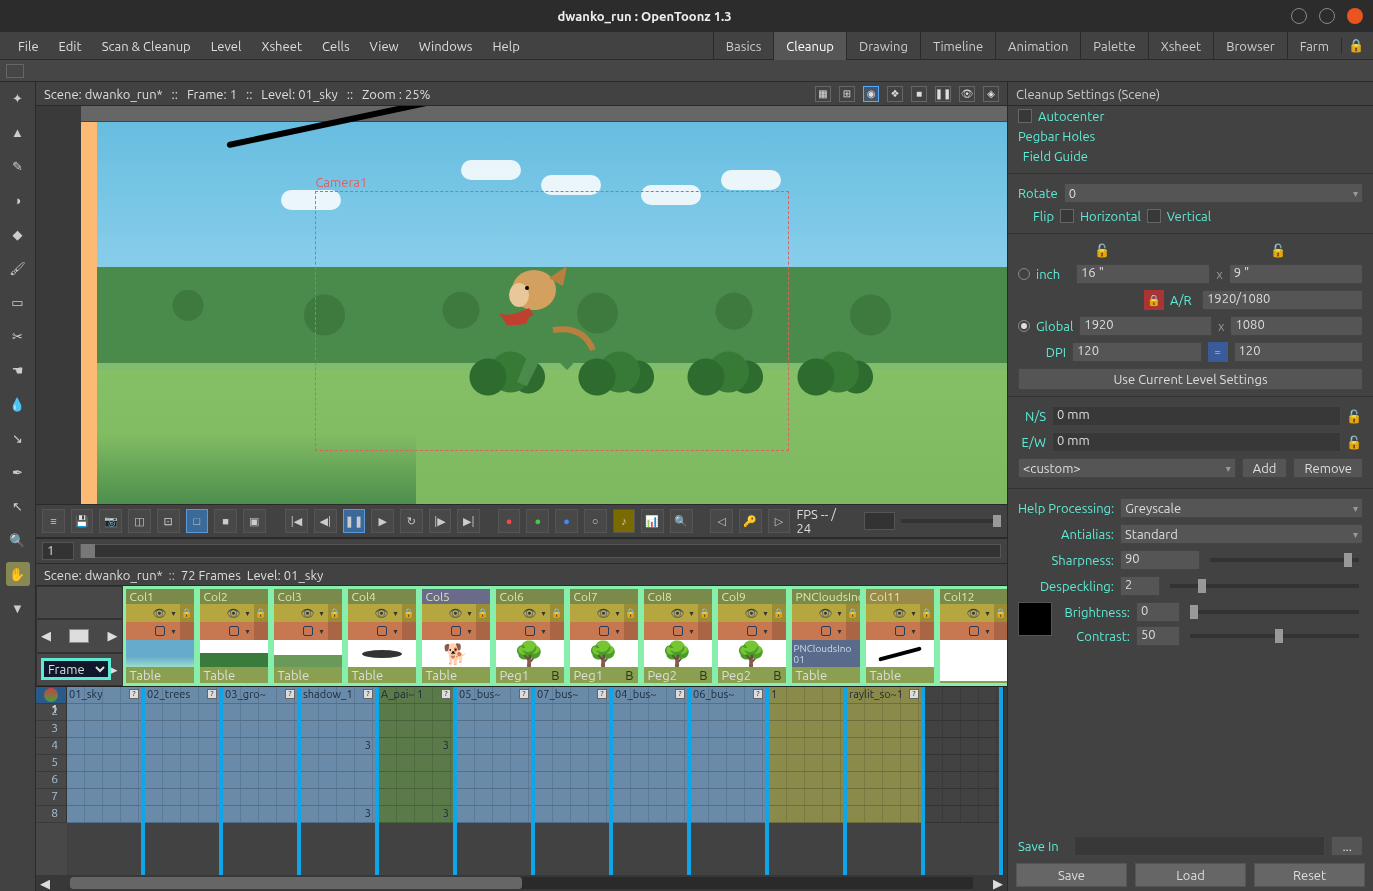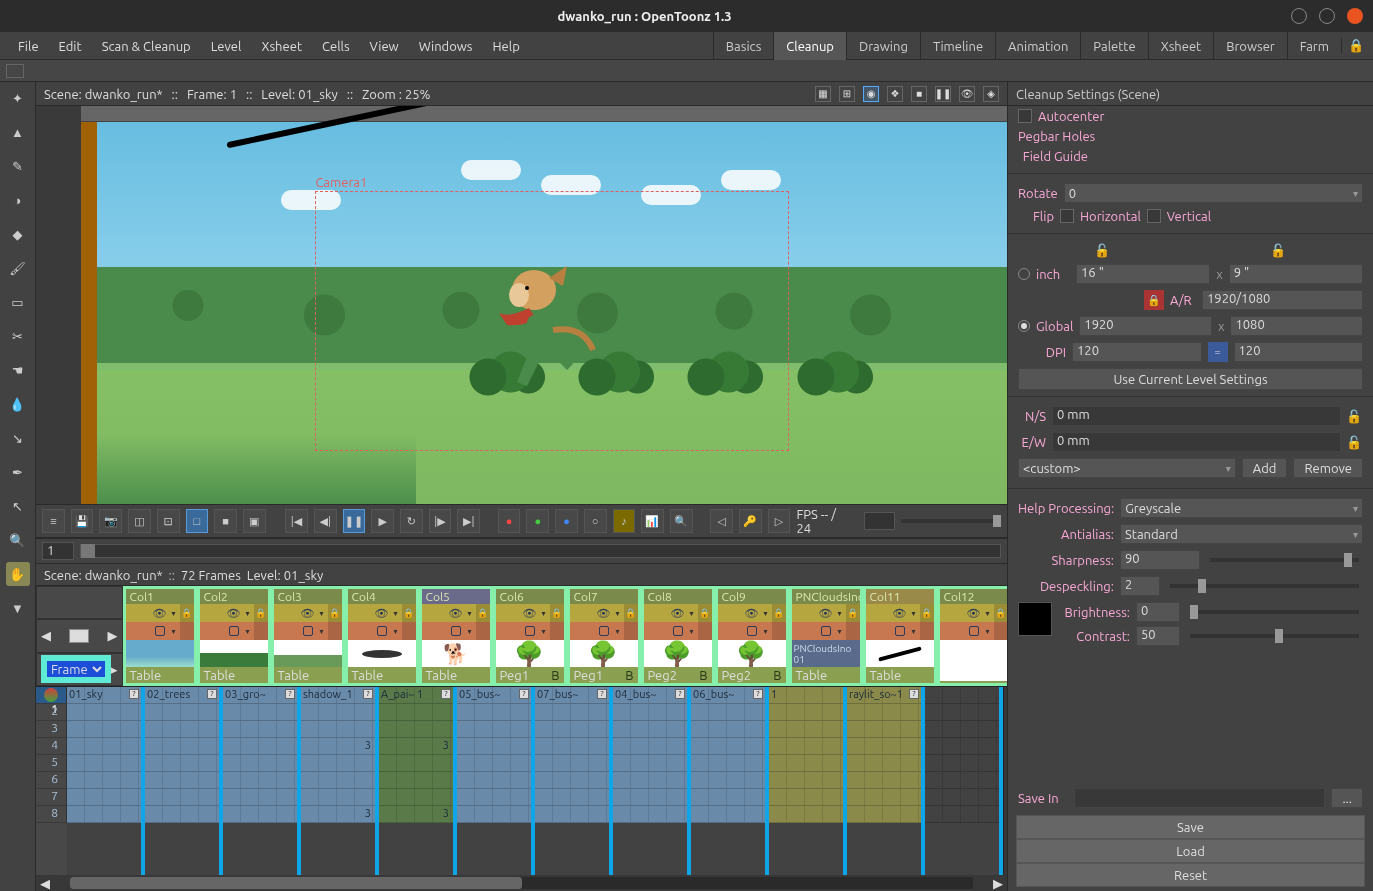--- a/index.html
+++ b/index.html
@@ -21,21 +21,21 @@
 .main { display: flex; height: calc(100% - 32px - 28px - 22px); }
 .leftbar { width: 36px; background: #424242; display: flex; flex-direction: column; align-items: center; padding-top: 4px; gap: 10px; border-right: 1px solid #2a2a2a;}
 .leftbar .tool { width: 24px; height: 24px; display: flex; align-items: center; justify-content: center; color: #ccc; }
 .leftbar .tool.active { background: #888855; border-radius: 3px; color:#222;}
 .center { flex: 1; display: flex; flex-direction: column; min-width:0;}
 .viewerhdr { background: #424242; height: 24px; display: flex; align-items: center; padding: 0 8px; border-bottom: 1px solid #2a2a2a; }
 .viewerhdr .crumb { color: #bbb; }
 .viewerhdr .right { margin-left: auto; display: flex; gap: 8px; }
 .viewerhdr .vicon{ width:16px;height:16px;border:1px solid #666;display:flex;align-items:center;justify-content:center;font-size:10px;}
 .viewerhdr .vicon.active{ background:#55aaff33;border-color:#55aaff;}
-.viewport { height: 398px; background: #a16207; position: relative; overflow: hidden; margin-left: 45px; }
+.viewport { height: 398px; background: #fdba74; position: relative; overflow: hidden; margin-left: 45px; }
 .viewport .ruler { position: absolute; left: 0; right: 0; top: 0; height: 16px; background: #666; border-bottom: 1px solid #444; }
 .viewport .canvas { position: absolute; left: 16px; right: 0; top: 16px; bottom: 0; background: linear-gradient(#67bde0 0%, #8ed1ed 45%, #88c475 45%, #6fb060 100%); }
 .viewport .trees{ position:absolute;left:0;right:0;top:38%;height:25%;background:radial-gradient(circle at 10% 40%,#3e7a3e 15px,transparent 16px),radial-gradient(circle at 25% 50%,#3e7a3e 20px,transparent 21px),radial-gradient(circle at 40% 45%,#3e7a3e 18px,transparent 19px),radial-gradient(circle at 55% 48%,#3e7a3e 20px,transparent 21px),radial-gradient(circle at 70% 46%,#3e7a3e 18px,transparent 19px),radial-gradient(circle at 85% 50%,#3e7a3e 20px,transparent 21px),#4a8a4a;}
 .viewport .cambox { position: absolute; left: 24%; top: 18%; width: 52%; height: 68%; border: 1px dashed #e06060; }
 .viewport .camlabel { position: absolute; left: 24%; top: 14%; color: #e06060; font-size: 13px; }
 .viewport .stroke{position:absolute;left:14%;top:-2%;width:30%;height:6px;background:#000;transform:rotate(-12deg);border-radius:3px;}
 .viewport .clouds{position:absolute;left:40%;top:10%;width:60px;height:20px;background:#fff;border-radius:20px;box-shadow:80px 15px 0 #fff,-180px 30px 0 #fff,180px 25px 0 #fff,260px 10px 0 #fff;opacity:.85;}
 .viewport .ground{position:absolute;left:0;right:0;bottom:0;height:35%;background:linear-gradient(#85c066,#7eb860);}
 .viewport .bush{position:absolute;bottom:28%;width:90px;height:50px;background:radial-gradient(circle at 30% 60%,#2e6b2e 18px,transparent 19px),radial-gradient(circle at 55% 50%,#367a36 20px,transparent 21px),radial-gradient(circle at 75% 60%,#2e6b2e 16px,transparent 17px);}
 .viewport .char{position:absolute;left:42%;top:36%;width:120px;height:140px;}
@@ -47,21 +47,21 @@
 .playbar .framefld{ width:32px;height:18px;background:#333;border:1px solid #555;padding:0 4px;color:#ddd;}
 .playbar .fps { margin-left:auto;margin-right:8px;color:#ccc;}
 .playbar .fpsval{ width:32px;height:18px;background:#333;border:1px solid #555;padding:0 4px;}
 .playbar .slider{flex:0 0 100px;height:4px;background:#333;position:relative;}
 .playbar .slider .hndl{position:absolute;right:0;top:-4px;width:8px;height:12px;background:#999;}
 .xsheet { flex: 1; background: #424242; display: flex; flex-direction: column; min-height:0;overflow:hidden;}
 .xshdr { height: 22px; display: flex; align-items: center; padding: 0 8px; color: #bbb; border-bottom: 1px solid #2a2a2a;}
 .colstrip { display: flex; height:100px; overflow:hidden;}
 .colstrip .labelcol { width:112px;display:flex;flex-direction:column;}
 .colstrip .labelcol .lrow{flex:1;display:flex;align-items:center;justify-content:space-between;padding:0 4px;border:1px solid #333;background:#484848;}
-.colstrip .labelcol select{background:#1d4ed8;border:6px solid #5eead4;color:#ddd;width:70px;}
+.colstrip .labelcol select{background:#0f172a;border:3px solid #5eead4;color:#ddd;width:70px;}
 .colstrip .cols { display: flex; flex:1;}
 .col { width: 74px; border: 3px solid #86efac; display: flex; flex-direction: column; }
 .col .chdr { background: #7a8a4a; padding: 1px 4px; color: #dde8b0; font-size:12px;white-space:nowrap;overflow:hidden;}
 .col.paint .chdr{ background:#6a6a8a;}
 .col.sound .chdr{ background:#9a8a4a;}
 .col .crow { height: 18px; display: flex; align-items: center; justify-content: center; position:relative;}
 .col .crow.yellow { background: #b5a640; }
 .col .crow.orange { background: #c87850; }
 .col .crow .eye{ color:#2a3a5a;font-size:11px;}
 .col .crow .cam{ width:10px;height:10px;border:1px solid #2a3a5a;border-radius:2px;}
@@ -94,40 +94,40 @@
 .tcol .cell .clabel{position:absolute;left:2px;top:1px;font-size:11px;color:#1a2a3a;white-space:nowrap;overflow:hidden;width:58px;}
 .tcol .cell .icon9{position:absolute;right:2px;top:2px;width:10px;height:10px;background:#ddd;border:1px solid #666;font-size:8px;color:#333;line-height:8px;text-align:center;}
 .tcol .cell .sublines{position:absolute;left:0;right:0;top:0;bottom:0;background:repeating-linear-gradient(to right,transparent 0,transparent 17px,rgba(0,0,0,.12) 17px,rgba(0,0,0,.12) 18px);}
 .timeline .vscroll{ width:16px;background:#383838;border-left:1px solid #222;}
 .hscrollbar{height:16px;background:#383838;display:flex;align-items:center;}
 .hscrollbar .track{flex:1;height:12px;background:#2a2a2a;margin:0 16px;position:relative;}
 .hscrollbar .track .thmb{position:absolute;left:0;width:50%;top:0;bottom:0;background:#666;border-radius:3px;}
 .rightpanel { width: 366px; background: #424242; border-left: 1px solid #2a2a2a; display: flex; flex-direction: column; overflow-y:auto;}
 .rphdr { background: #424242; height: 24px; display: flex; align-items: center; padding: 0 8px; border-bottom: 1px solid #2a2a2a; color:#ccc;}
 .rprow { display: flex; align-items: center; padding: 3px 10px; gap: 6px; }
-.rprow label { color: #f9a8d4; min-width:70px;text-align:right;}
+.rprow label { color: #5eead4; min-width:70px;text-align:right;}
 .rprow label.left{text-align:left;min-width:auto;}
 .rprow .chk { width: 14px; height: 14px; border: 1px solid #666; background: #383838; }
 .rprow select, .rprow .combo { flex: 1; background: #555; border: 1px solid #444; height: 20px; color: #ccc; padding: 0 4px; display:flex;align-items:center;position:relative;}
 .rprow .combo::after{content:"▾";position:absolute;right:4px;color:#999;font-size:10px;}
 .rprow .fld { background: #555; border: 1px solid #444; height: 20px; color: #ddd; padding: 0 4px; flex:1;}
 .rprow .fld.dark{ background:#383838;}
 .rprow .btn { background: #555; border: 1px solid #444; padding: 2px 10px; color: #ddd; }
 .rprow .btnwide{flex:1;text-align:center;background:#555;border:1px solid #444;padding:3px;}
 .rprow .lockbtn{width:20px;height:20px;background:#666;display:flex;align-items:center;justify-content:center;font-size:11px;}
 .rprow .lockbtn.red{background:#aa3333;}
 .rprow .lockbtn.blue{background:#3a5a9a;}
 .rprow .x{color:#999;}
 .rprow .radio{width:12px;height:12px;border:1px solid #888;border-radius:50%;}
 .rprow .radio.on::after{content:"";display:block;width:6px;height:6px;background:#ddd;border-radius:50%;margin:2px;}
 .rprow .sliderh{flex:1;height:4px;background:#333;position:relative;margin:0 4px;}
 .rprow .sliderh .hndl{position:absolute;top:-5px;width:8px;height:14px;background:#999;}
 .sep { height: 8px; border-bottom: 1px solid #333; margin-bottom: 6px; }
 .swatch{width:34px;height:34px;background:#000;border:1px solid #555;}
-.bottombuttons{ display:flex;gap:0;padding:4px 8px;flex-direction:column;}
+.bottombuttons{ display:flex;gap:8px;padding:4px 8px;}
 .bottombuttons .bbtn{flex:1;background:#666;border:1px solid #555;text-align:center;padding:4px;color:#ddd;} 
 </style>
 </head>
 <body>
 
 <div class="titlebar">
   <div class="title">dwanko_run : OpenToonz 1.3</div>
   <div class="wbtn minb"></div>
   <div class="wbtn maxb"></div>
   <div class="wbtn close"></div>

